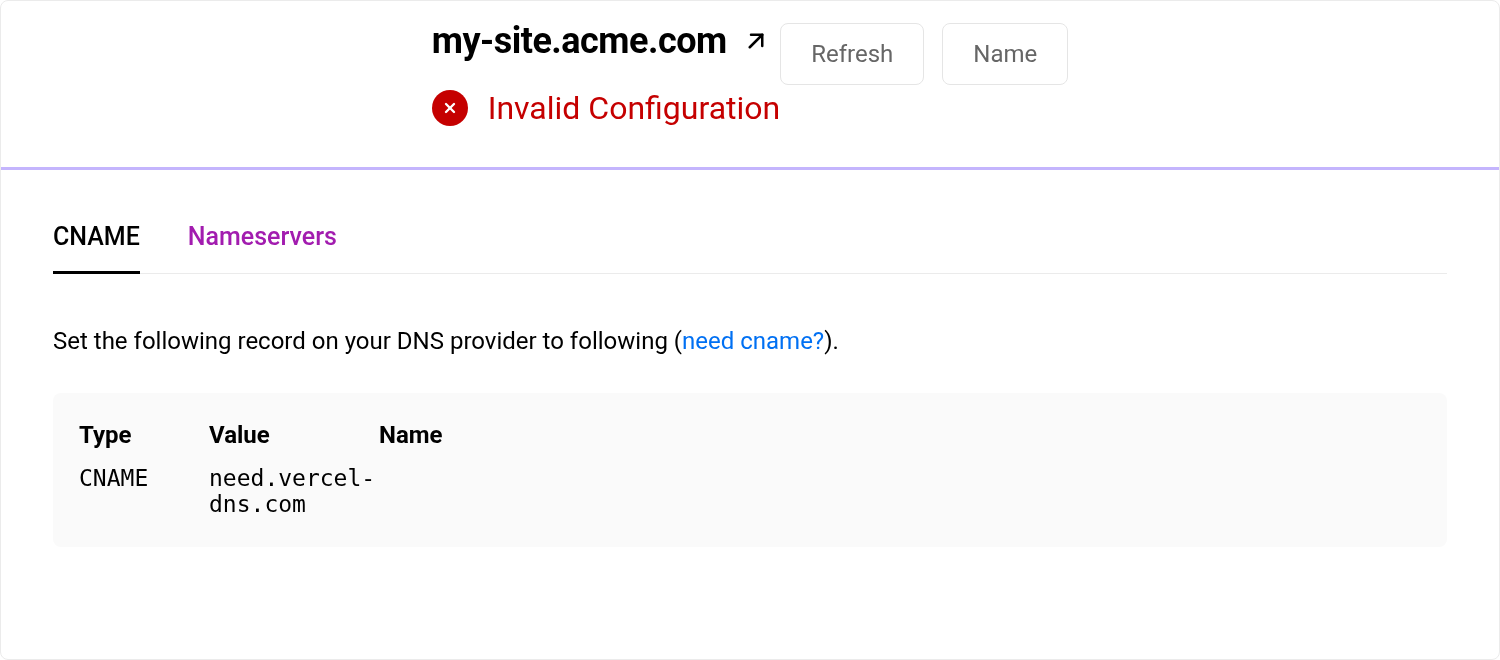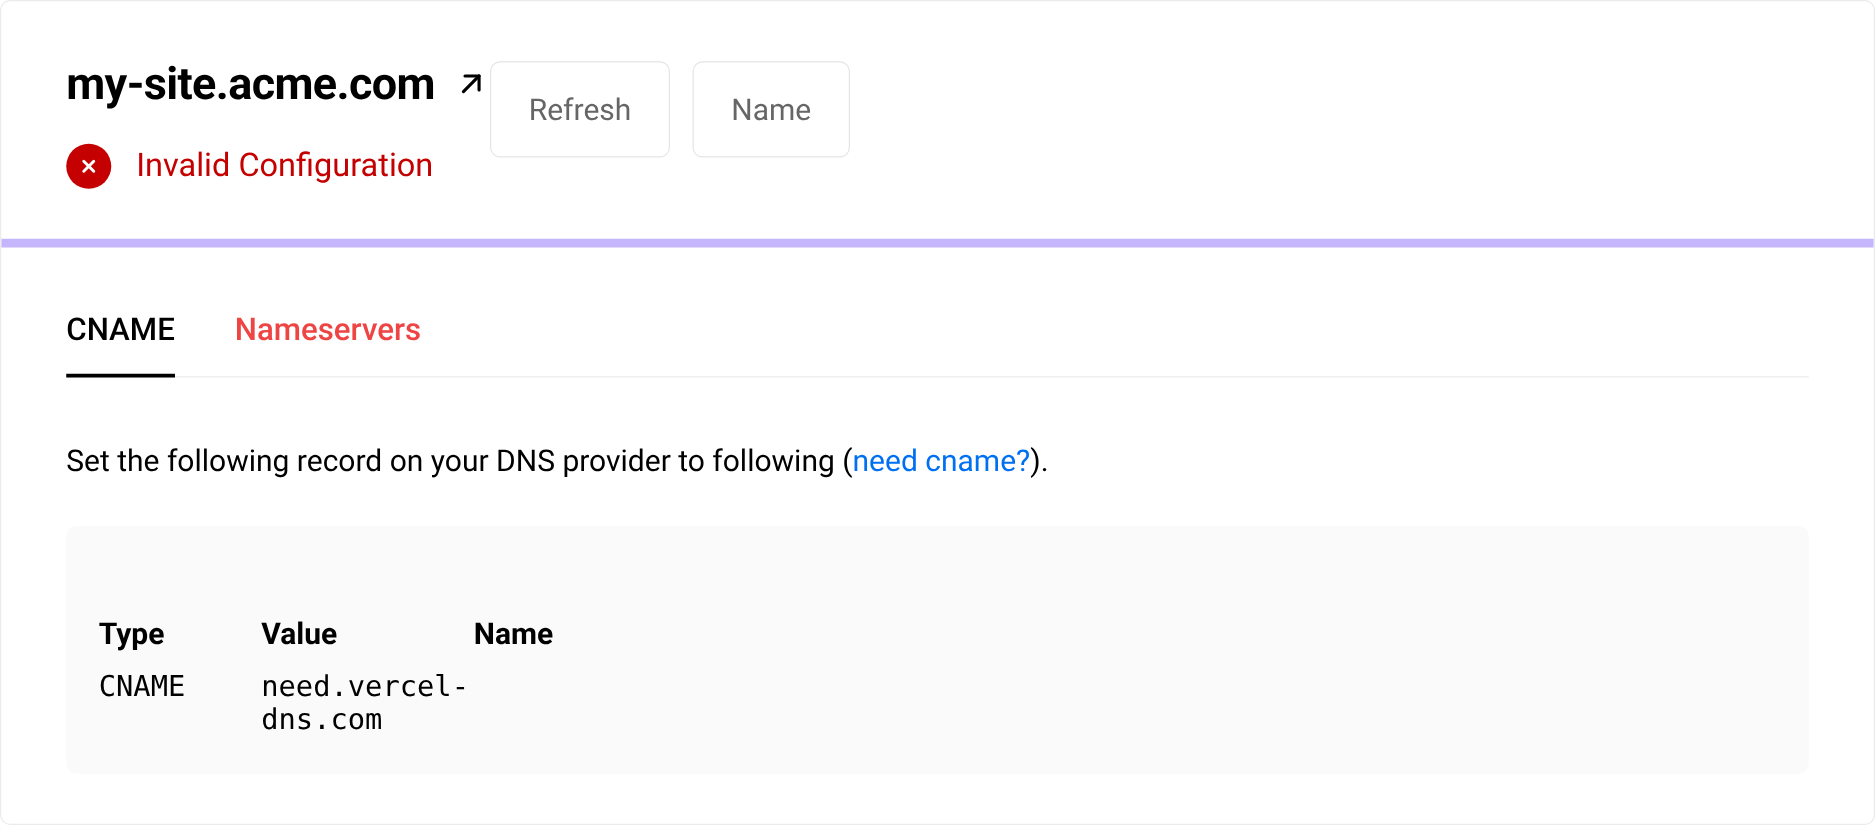--- a/index.html
+++ b/index.html
@@ -15,24 +15,24 @@
     height: 660px;
     border: 1px solid #ebebeb;
     border-radius: 8px;
     overflow: hidden;
     background: #fff;
   }
 
   
   .header {
     display: flex;
-    justify-content: flex-start;
+    justify-content: center;
     align-items: flex-start;
-    padding: 48px 52px 40px 52px;
-    border-bottom: 7px solid #c4b5fd;
+    padding: 22px 52px 40px 52px;
+    border-bottom: 3px solid #c4b5fd;
   }
   .header-left { display: flex; flex-direction: column; gap: 24px; }
   .title-row {
     display: flex;
     align-items: center;
     gap: 14px;
     cursor: pointer;
   }
   .title {
     font-size: 36px;
@@ -52,27 +52,27 @@
     width: 36px;
     height: 36px;
     border-radius: 50%;
     background: #c50000;
     display: flex;
     align-items: center;
     justify-content: center;
   }
   .status-text {
     color: #c50000;
-    font-size: 26px;
+    font-size: 32px;
     font-weight: 400;
   }
 
   .header-buttons { display: flex; gap: 18px; }
   button.action {
-    height: 77px;
+    height: 62px;
     padding: 0 30px;
     font-size: 24px;
     color: #666;
     background: #fff;
     border: 1px solid #e5e5e5;
     border-radius: 8px;
     cursor: pointer;
     font-family: inherit;
   }
 
@@ -81,21 +81,21 @@
     padding: 52px 52px 48px 52px;
   }
   .tabs {
     display: flex;
     gap: 48px;
     border-bottom: 1px solid #ebebeb;
   }
   .tab {
     font-size: 25px;
     font-weight: 500;
-    color: #ef4444;
+    color: #a21caf;
     padding-bottom: 20px;
     cursor: pointer;
     border-bottom: 3px solid transparent;
     margin-bottom: -1px;
   }
   .tab.active {
     color: #000;
     border-bottom-color: #000;
   }
 
@@ -113,21 +113,20 @@
 
   .record {
     background: #fafafa;
     border-radius: 8px;
     padding: 28px 26px 30px 26px;
   }
   .record-row {
     display: grid;
     grid-template-columns: 130px 170px 1fr;
     gap: 0;
-    margin-top: 44px;
   }
   .record-header .cell {
     font-size: 24px;
     font-weight: 700;
     color: #000;
   }
   .record-data { margin-top: 16px; }
   .record-data .cell {
     font-family: ui-monospace, SFMono-Regular, "SF Mono", Menlo, Consolas, monospace;
     font-size: 23px;

